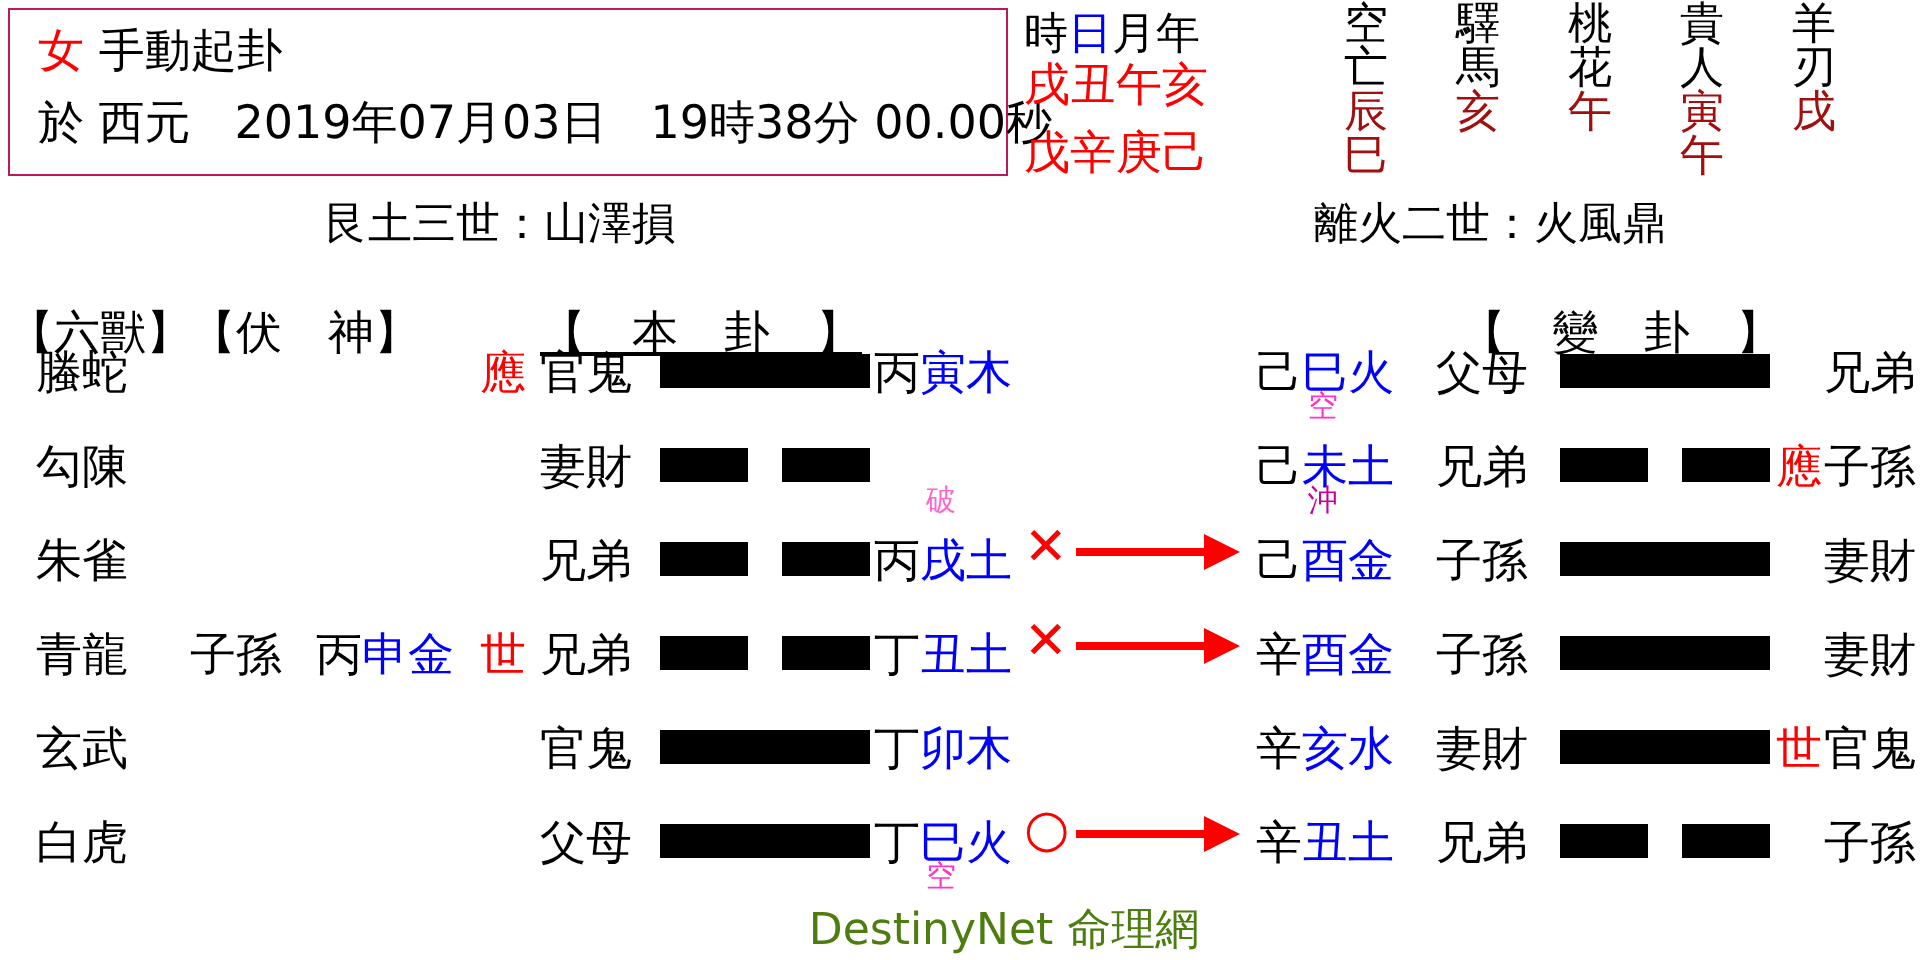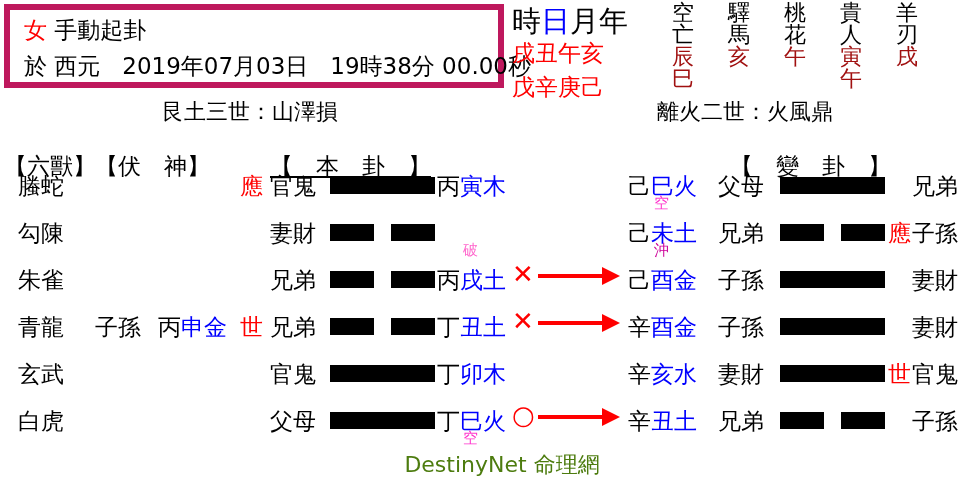--- a/index.html
+++ b/index.html
@@ -8,27 +8,27 @@
     font-family:"DejaVu Sans","Liberation Sans",sans-serif;
     color:#000;overflow:hidden;position:relative;
   }
   .red{color:#ff0000;}
   .blue{color:#0000ff;}
 
   
   #header{position:absolute;left:0;top:0;width:960px;height:92px;}
   #querybox{
     position:absolute;left:4px;top:4px;width:500px;height:84px;
-    border:6px solid #be185d;box-sizing:border-box;background:#fff;
+    border:1px solid #be185d;box-sizing:border-box;background:#fff;
   }
   #qline1{position:absolute;left:14px;top:5px;font-size:23px;white-space:nowrap;}
   #qline2{position:absolute;left:14px;top:41px;font-size:23px;white-space:nowrap;}
 
   #timepillars{position:absolute;left:512px;top:2px;width:130px;}
-  #tp-head{font-size:29px;white-space:nowrap;letter-spacing:0px;}
+  #tp-head{font-size:22px;white-space:nowrap;letter-spacing:0px;}
   #tp-stems{font-size:23px;color:#ff0000;white-space:nowrap;margin-top:11px;line-height:1.0;}
   #tp-branches{font-size:23px;color:#ff0000;white-space:nowrap;line-height:1.0;}
 
   #shensha{position:absolute;left:655px;top:2px;width:300px;display:flex;gap:0;}
   .ss-col{width:56px;text-align:center;}
   .ss-c1,.ss-c2{font-size:22px;line-height:22px;}
   .ss-v1,.ss-v2{font-size:22px;line-height:22px;color:#a01010;}
 
   
   #cap-ben{position:absolute;left:0;top:97px;width:500px;text-align:center;font-size:22px;}

